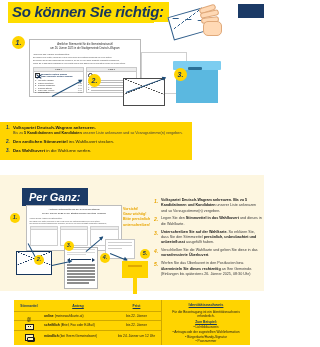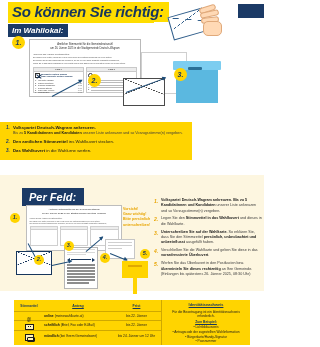--- a/index.html
+++ b/index.html
@@ -275,21 +275,20 @@
 </style>
 </head>
 <body>
 
 <div class="page">
 
   <div class="title-band">So können Sie richtig:</div>
   <div class="title-underline"></div>
   <div class="navy-block"></div>
 
-  <div class="sec-label" id="sec-wahllokal">Im Wahllokal:</div>
 
   <div class="illus-wl">
 
     <div class="ballot-sheet">
       <div class="bs-head">
         <div>Amtlicher Stimmzettel für die Gemeinderatswahl</div>
         <div>am 26. Jänner 2025 in der Stadtgemeinde Deutsch-Wagram</div>
       </div>
       <div class="bs-rules">
         <div>Hinweis für das Ausfüllen des Stimmzettels:</div>
@@ -411,21 +410,21 @@
       <span class="ins-num">2.</span>
       <div class="ins-main"><b>Den amtlichen Stimmzettel</b><span> ins Wahlkuvert stecken.</span></div>
     </div>
     <div class="ins-row">
       <span class="ins-num">3.</span>
       <div class="ins-main"><b>Das Wahlkuvert</b><span> in die Wahlurne werfen.</span></div>
     </div>
   </div>
 
   <div class="brief-bg"></div>
-  <div class="sec-label" id="sec-brief">Per Feld:</div>
+  <div class="sec-label" id="sec-brief">Per Ganz:</div>
 
   <div class="illus-brief">
     <div class="wk-sheet">
       <div class="wk-head">
         <div>Amtlicher Stimmzettel für die Gemeinderatswahl</div>
         <div>am 26. Jänner 2025 in der Stadtgemeinde Deutsch-Wagram</div>
       </div>
       <div class="wk-rules">
         <div>Hinweis für das Ausfüllen des Stimmzettels:</div>
         <div>Sie wählen eine Partei, indem Sie in den Kreis neben der Parteibezeichnung ein Kreuz setzen.</div>

